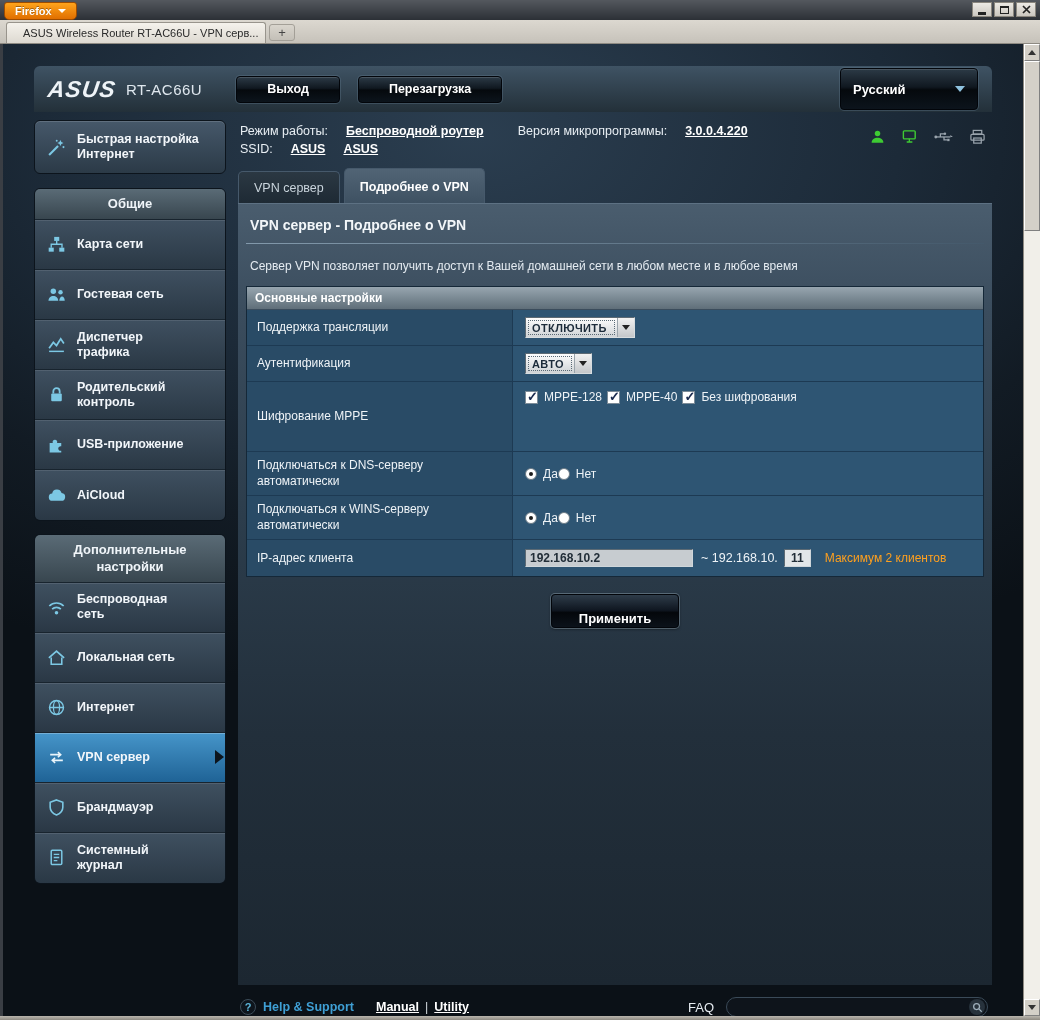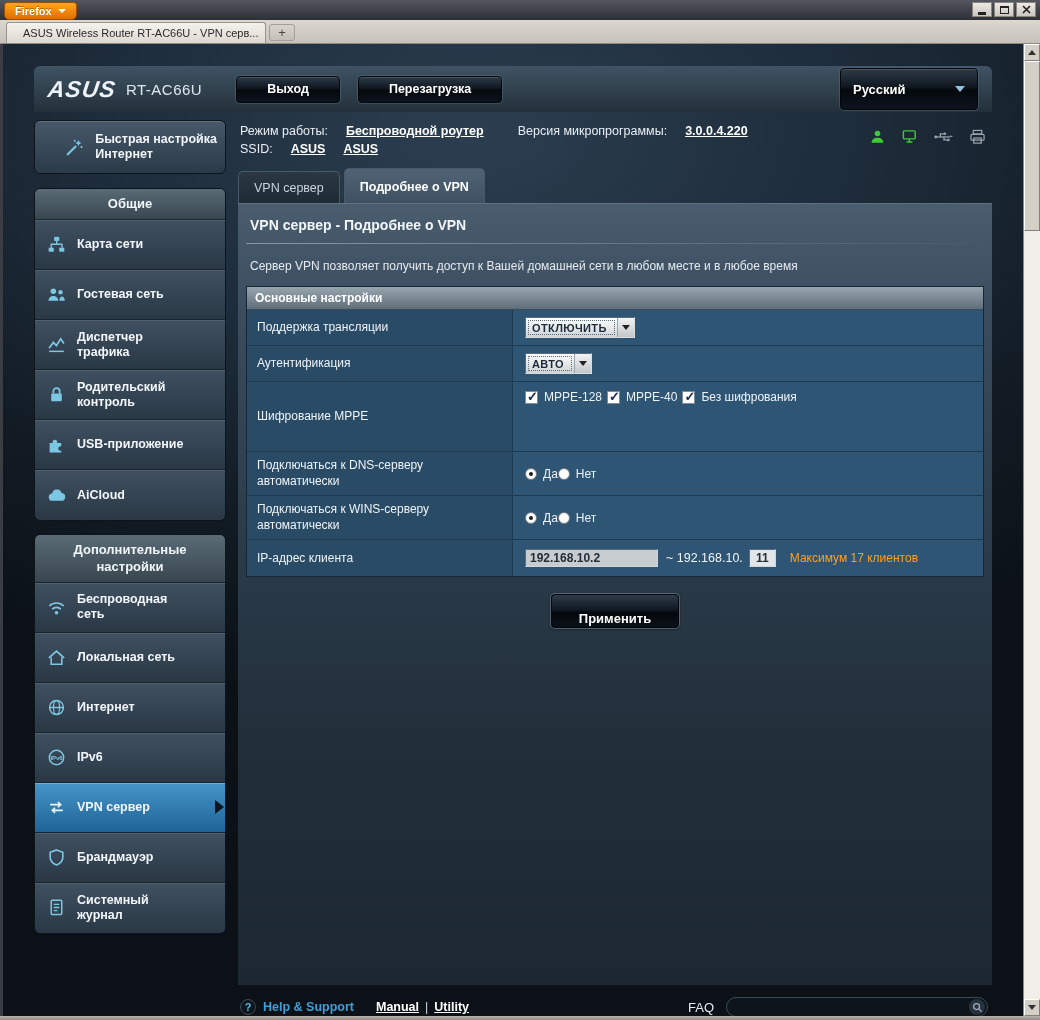--- a/index.html
+++ b/index.html
@@ -45,21 +45,21 @@
     border-radius:4px; color:#fff; font-weight:bold; font-size:13px;
     background:linear-gradient(180deg,#2c3a46 0%,#101820 45%,#05090d 52%,#0c141c 100%);
     border:1px solid #02050a; box-shadow:0 0 0 1px rgba(100,125,145,.35), inset 0 1px 0 rgba(255,255,255,.14); }
   .lang-caret { width:0; height:0; border-left:5px solid transparent; border-right:5px solid transparent; border-top:6px solid #8fc3e0; }
 
   .r-body { display:flex; margin-top:8px; }
 
   
   .sidebar { width:192px; margin-right:12px; flex:none; }
   .quick { height:54px; display:flex; align-items:center; gap:8px; padding:0 8px; border-radius:6px; border:1px solid #0c141c;
-    background:linear-gradient(180deg,#46586a,#2b3a47); box-shadow:inset 0 1px 0 rgba(255,255,255,.14); margin-bottom:14px;justify-content:flex-end; }
+    background:linear-gradient(180deg,#46586a,#2b3a47); box-shadow:inset 0 1px 0 rgba(255,255,255,.14); margin-bottom:14px; }
   .group { border:1px solid #0c141c; border-radius:6px; overflow:hidden; margin-bottom:13px; }
   .group-title { display:flex; align-items:center; justify-content:center; text-align:center; color:#f0f5f9; font-weight:bold; font-size:13px;
     background:linear-gradient(180deg,#5a6b76,#38464f); border-bottom:1px solid #18242e; padding:7px 4px; white-space:pre-line; line-height:1.25; }
   .s-item { height:50px; display:flex; align-items:center; gap:8px; padding:0 8px; position:relative;
     background:linear-gradient(180deg,#3f5060,#2a3845); border-bottom:1px solid #18242e; box-shadow:inset 0 1px 0 rgba(255,255,255,.10); }
   .s-item:last-child { border-bottom:none; }
   .s-item.active { background:linear-gradient(180deg,#4695c9,#1f6396); box-shadow:inset 0 1px 0 rgba(255,255,255,.25); }
   .s-item.active::after { content:""; position:absolute; right:1px; top:50%; transform:translateY(-50%);
     border-top:7px solid transparent; border-bottom:7px solid transparent; border-left:9px solid #0d151d; }
   .s-ico { width:26px; flex:none; display:flex; justify-content:center; }
@@ -106,21 +106,21 @@
   .cb-line { display:flex; align-items:center; }
   .cb { width:13px; height:13px; background:#fff; border:1px solid #7c8b97; position:relative; flex:none; }
   .cb.checked::after { content:"\2713"; position:absolute; left:1px; top:-3px; font-size:13px; font-weight:bold; color:#1a2a4e; }
   .opt-label { margin-left:6px; color:#eef3f7; font-size:12px; }
 
   .rd { width:12px; height:12px; border-radius:50%; background:#fff; border:1px solid #6b7a85; position:relative; flex:none; }
   .rd.sel::after { content:""; position:absolute; left:3px; top:3px; width:4px; height:4px; border-radius:50%; background:#1c1c1c; }
 
   .inp { height:18px; border:1px solid; border-color:#5c6a74 #cfd6da #cfd6da #5c6a74; background:#c7ccd0;
     font-family:"Liberation Sans",sans-serif; font-size:12px; font-weight:bold; color:#222e38; padding:0 4px; }
-  .inp-start { width:133px; }
+  .inp-start { width:168px; }
   .inp-end { width:27px; text-align:center; background:#e2e6e8; }
   .ip-sep { margin:0 6px 0 8px; color:#eef3f7; font-size:12.5px; }
   .ip-note { margin-left:14px; color:#ffa01e; font-size:12px; }
 
   .apply-wrap { text-align:center; padding-top:17px; }
   .apply-btn { height:30px; padding:16px 27px; border-radius:4px; color:#fff; font-weight:bold; font-size:13px; font-family:"Liberation Sans",sans-serif;
     background:linear-gradient(180deg,#2e3c49 0%,#0f1620 48%,#04070b 55%,#0b121a 100%);
     border:1px solid #02050a; box-shadow:0 0 0 1px rgba(150,170,185,.45), 0 1px 3px rgba(0,0,0,.6); cursor:default; }
 
   .footer { display:flex; align-items:center; padding:12px 4px 0 2px; }
@@ -297,29 +297,20 @@
               </div>
               <div class="s-item">
                 <span class="s-ico">
                   <svg class="ic" width="19" height="19" viewBox="0 0 18 18">
                       <circle cx="9" cy="9" r="6.6" stroke="#7cc8e4" stroke-width="1.4" fill="none"></circle>
                       <ellipse cx="9" cy="9" rx="2.9" ry="6.6" stroke="#7cc8e4" stroke-width="1.2" fill="none"></ellipse>
                       <path d="M2.4 9h13.2" stroke="#7cc8e4" stroke-width="1.2"></path>
                     </svg>
                 </span>
                 <span class="s-label pre">Интернет</span>
-              </div>
-              <div class="s-item">
-                <span class="s-ico">
-                  <svg class="ic" width="19" height="19" viewBox="0 0 18 18">
-                      <circle cx="9" cy="9" r="6.8" stroke="#7cc8e4" stroke-width="1.4" fill="none"></circle>
-                      <text x="9" y="11.4" font-size="5.6" font-weight="bold" text-anchor="middle" fill="#7cc8e4" font-family="Liberation Sans, sans-serif">IPv6</text>
-                    </svg>
-                </span>
-                <span class="s-label pre">IPv6</span>
               </div>
               <div class="s-item active">
                 <span class="s-ico">
                   <svg class="ic" width="19" height="19" viewBox="0 0 18 18">
                       <path d="M3 6.3h9.5M10.3 3.8l2.7 2.5-2.7 2.5" stroke="#eaf5fb" stroke-width="1.5" fill="none"></path>
                       <path d="M15 11.7H5.5M7.7 9.2L5 11.7l2.7 2.5" stroke="#eaf5fb" stroke-width="1.5" fill="none"></path>
                     </svg>
                 </span>
                 <span class="s-label pre">VPN сервер</span>
               </div>
@@ -469,21 +460,21 @@
                 </div>
 
                 <div class="row h36">
                   <div class="cell-l">
                       <span>IP-адрес клиента</span>
                     </div>
                   <div class="cell-v">
                     <input class="inp inp-start" value="192.168.10.2" style="">
                     <span class="ip-sep">~ 192.168.10.</span>
                     <input class="inp inp-end" value="11" style="">
-                    <span class="ip-note">Максимум 17 клиентов</span>
+                    <span class="ip-note">Максимум 2 клиентов</span>
                   </div>
                 </div>
               </div>
 
               <div class="apply-wrap">
                 <button class="apply-btn">Применить</button>
               </div>
             </div>
 
             <div class="footer">

